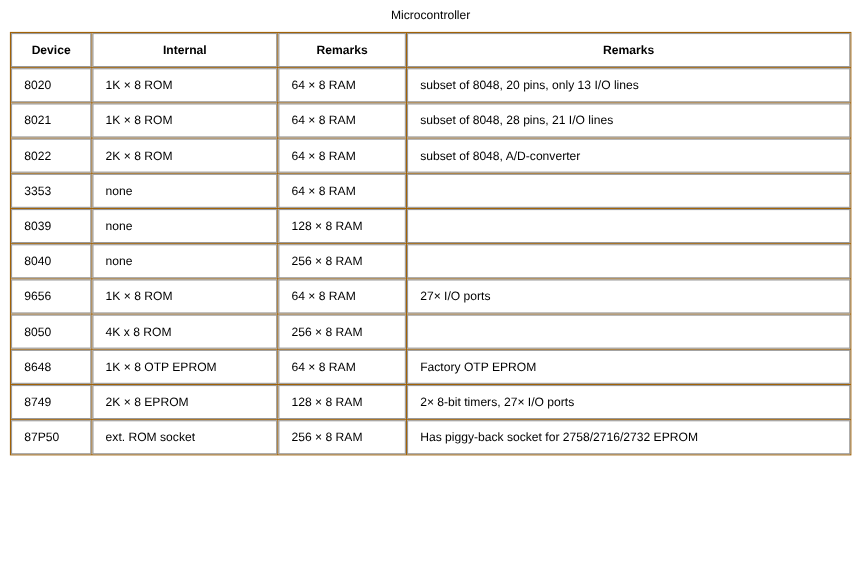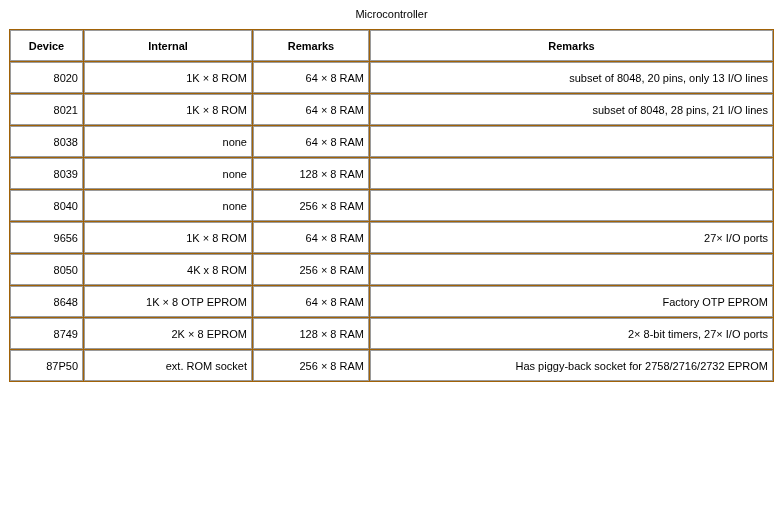--- a/index.html
+++ b/index.html
@@ -41,21 +41,21 @@
     white-space: nowrap;
   }
   table.mc th {
     height: 29px;
     font-weight: bold;
     text-align: center;
     padding: 0 2px;
   }
   table.mc td {
     height: 29px;
-    text-align: right;
+    text-align: left;
     padding: 0 4px 0 11px;
     font-weight: normal;
   }
   col.c-device  { width: 73px; }
   col.c-internal{ width: 168px; }
   col.c-memory  { width: 116px; }
   col.c-remarks { width: auto; }
 </style>
 </head>
 <body>
@@ -85,21 +85,27 @@
           <td>64 × 8 RAM</td>
           <td>subset of 8048, 20 pins, only 13 I/O lines</td>
         </tr>
         <tr>
           <td>8021</td>
           <td>1K × 8 ROM</td>
           <td>64 × 8 RAM</td>
           <td>subset of 8048, 28 pins, 21 I/O lines</td>
         </tr>
         <tr>
-          <td>8038</td>
+          <td>8022</td>
+          <td>2K × 8 ROM</td>
+          <td>64 × 8 RAM</td>
+          <td>subset of 8048, A/D-converter</td>
+        </tr>
+        <tr>
+          <td>3353</td>
           <td>none</td>
           <td>64 × 8 RAM</td>
           <td></td>
         </tr>
         <tr>
           <td>8039</td>
           <td>none</td>
           <td>128 × 8 RAM</td>
           <td></td>
         </tr>

